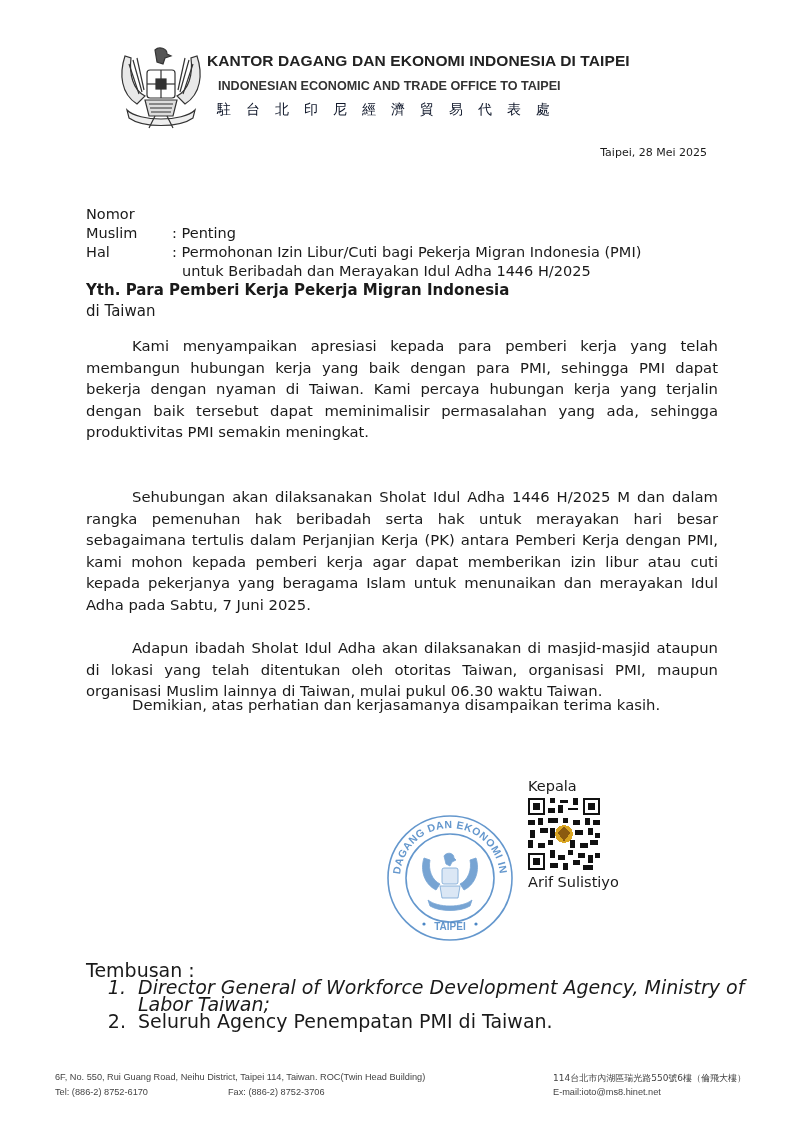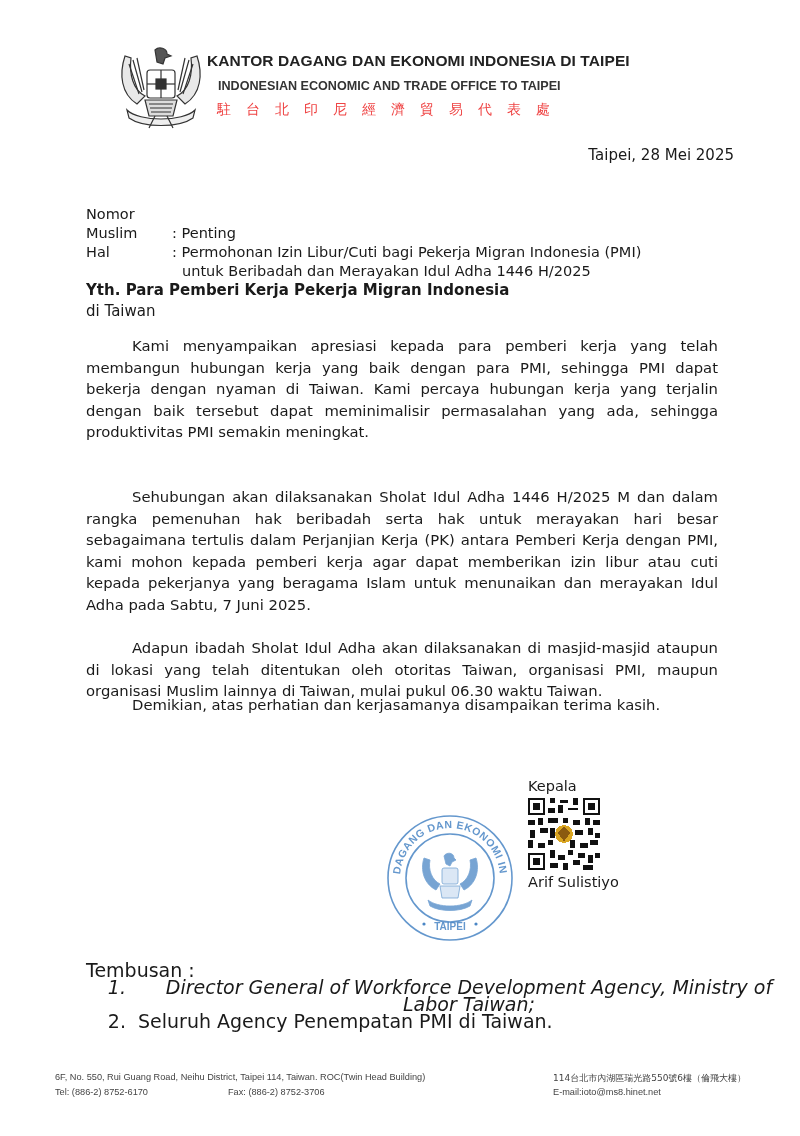--- a/index.html
+++ b/index.html
@@ -12,23 +12,23 @@
   .lh-title {
     position: absolute; left: 207px; top: 52px; font-family: "Liberation Sans", sans-serif;
     font-weight: bold; font-size: 15.5px; letter-spacing: 0.1px; color: #222; white-space: nowrap;
   }
   .lh-sub {
     position: absolute; left: 218px; top: 79px; font-family: "Liberation Sans", sans-serif;
     font-weight: bold; font-size: 12.6px; color: #333; white-space: nowrap;
   }
   .lh-cn {
     position: absolute; left: 217px; top: 101px; font-family: "DejaVu Sans", sans-serif;
-    font-size: 14px; color: #ef4444; letter-spacing: 15px; white-space: nowrap;
-  }
-  .date { position: absolute; right: 66px; top: 146px; font-size: 15px; white-space: nowrap; }
+    font-size: 14px; color: #0f172a; letter-spacing: 15px; white-space: nowrap;
+  }
+  .date { position: absolute; right: 93px; top: 146px; font-size: 11px; white-space: nowrap; }
 
   .meta { position: absolute; left: 86px; top: 175px; font-size: 14.5px; line-height: 19px; margin-top: 30px; }
   .meta-row { display: flex; }
   .meta-key { width: 86px; }
   .meta-val { width: 520px; }
 
   .addressee { position: absolute; left: 86px; top: 280px; font-size: 15px; line-height: 21px; }
   .addressee .to { font-weight: bold; }
 
   .body-text {
@@ -42,21 +42,21 @@
 
   .stamp { position: absolute; left: 384px; top: 812px; width: 132px; height: 132px; }
   .sign-block { position: absolute; left: 528px; top: 777px; font-size: 14.5px; }
   .sign-title { line-height: 18px; }
   .qr { margin-top: 3px; width: 72px; height: 72px; position: relative; }
   .sign-name { line-height: 18px; margin-top: 0px; }
 
   .cc { position: absolute; left: 86px; top: 962px; font-size: 19px; line-height: 17px; }
   .cc ol { margin: 0; padding-left: 46px; }
   .cc li { padding-left: 6px; }
-  .cc .italic { font-style: italic; text-align: center; }
+  .cc .italic { font-style: italic; }
 
   .footer { position: absolute; left: 0; top: 1072px; width: 800px; font-family: "Liberation Sans", sans-serif; font-size: 9.2px; color: #444; }
   .f-addr-en { position: absolute; left: 55px; top: 0; white-space: nowrap; }
   .f-tel { position: absolute; left: 55px; top: 15px; white-space: nowrap; }
   .f-fax { position: absolute; left: 228px; top: 15px; white-space: nowrap; }
   .f-addr-cn { position: absolute; left: 553px; top: 0; white-space: nowrap; font-size: 9px; font-family: "DejaVu Sans", sans-serif; }
   .f-email { position: absolute; left: 553px; top: 15px; white-space: nowrap; }
 </style>
 </head>
 <body>

